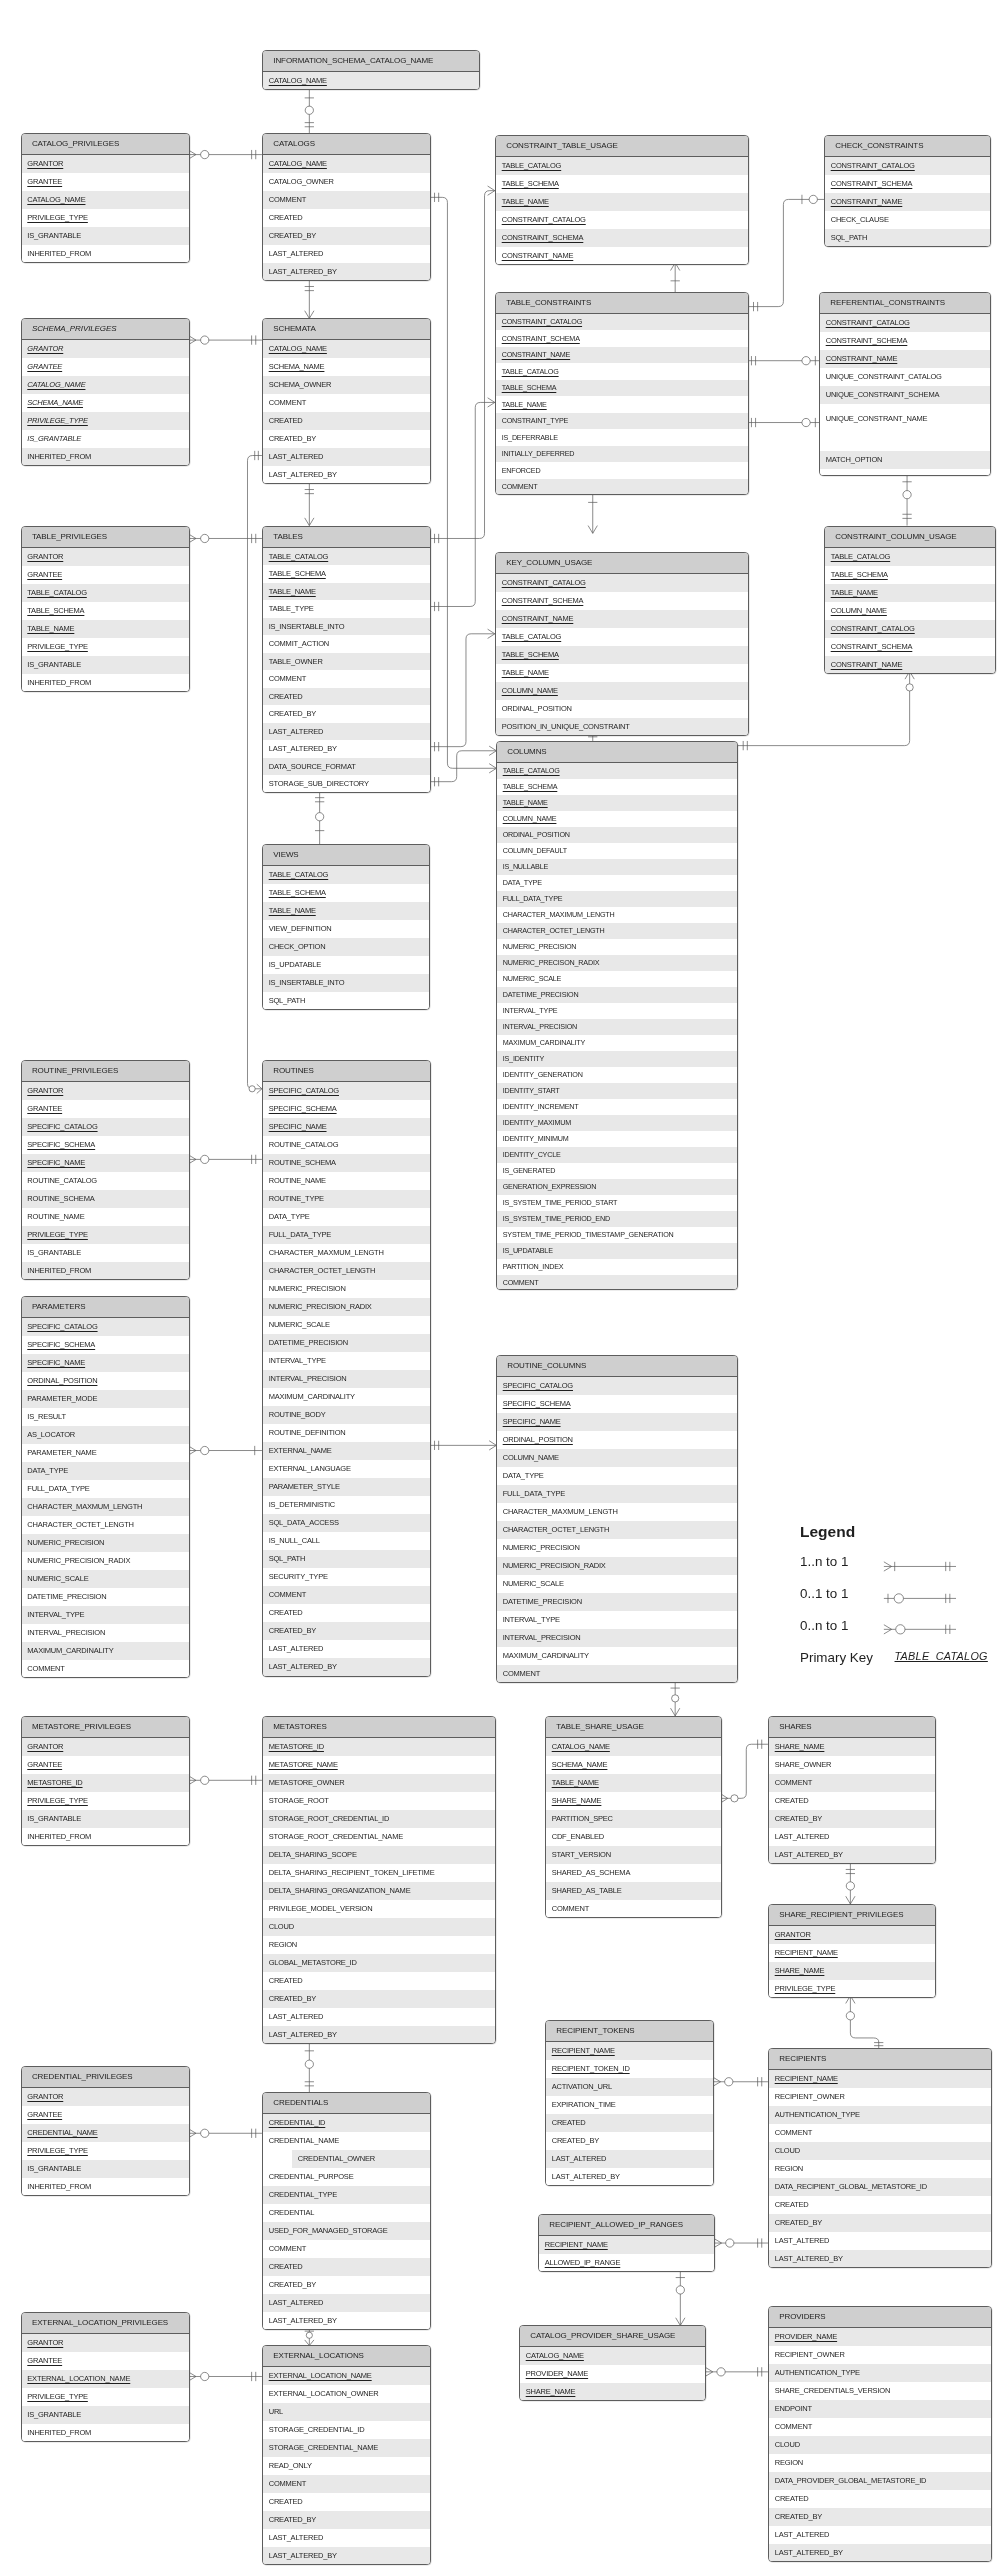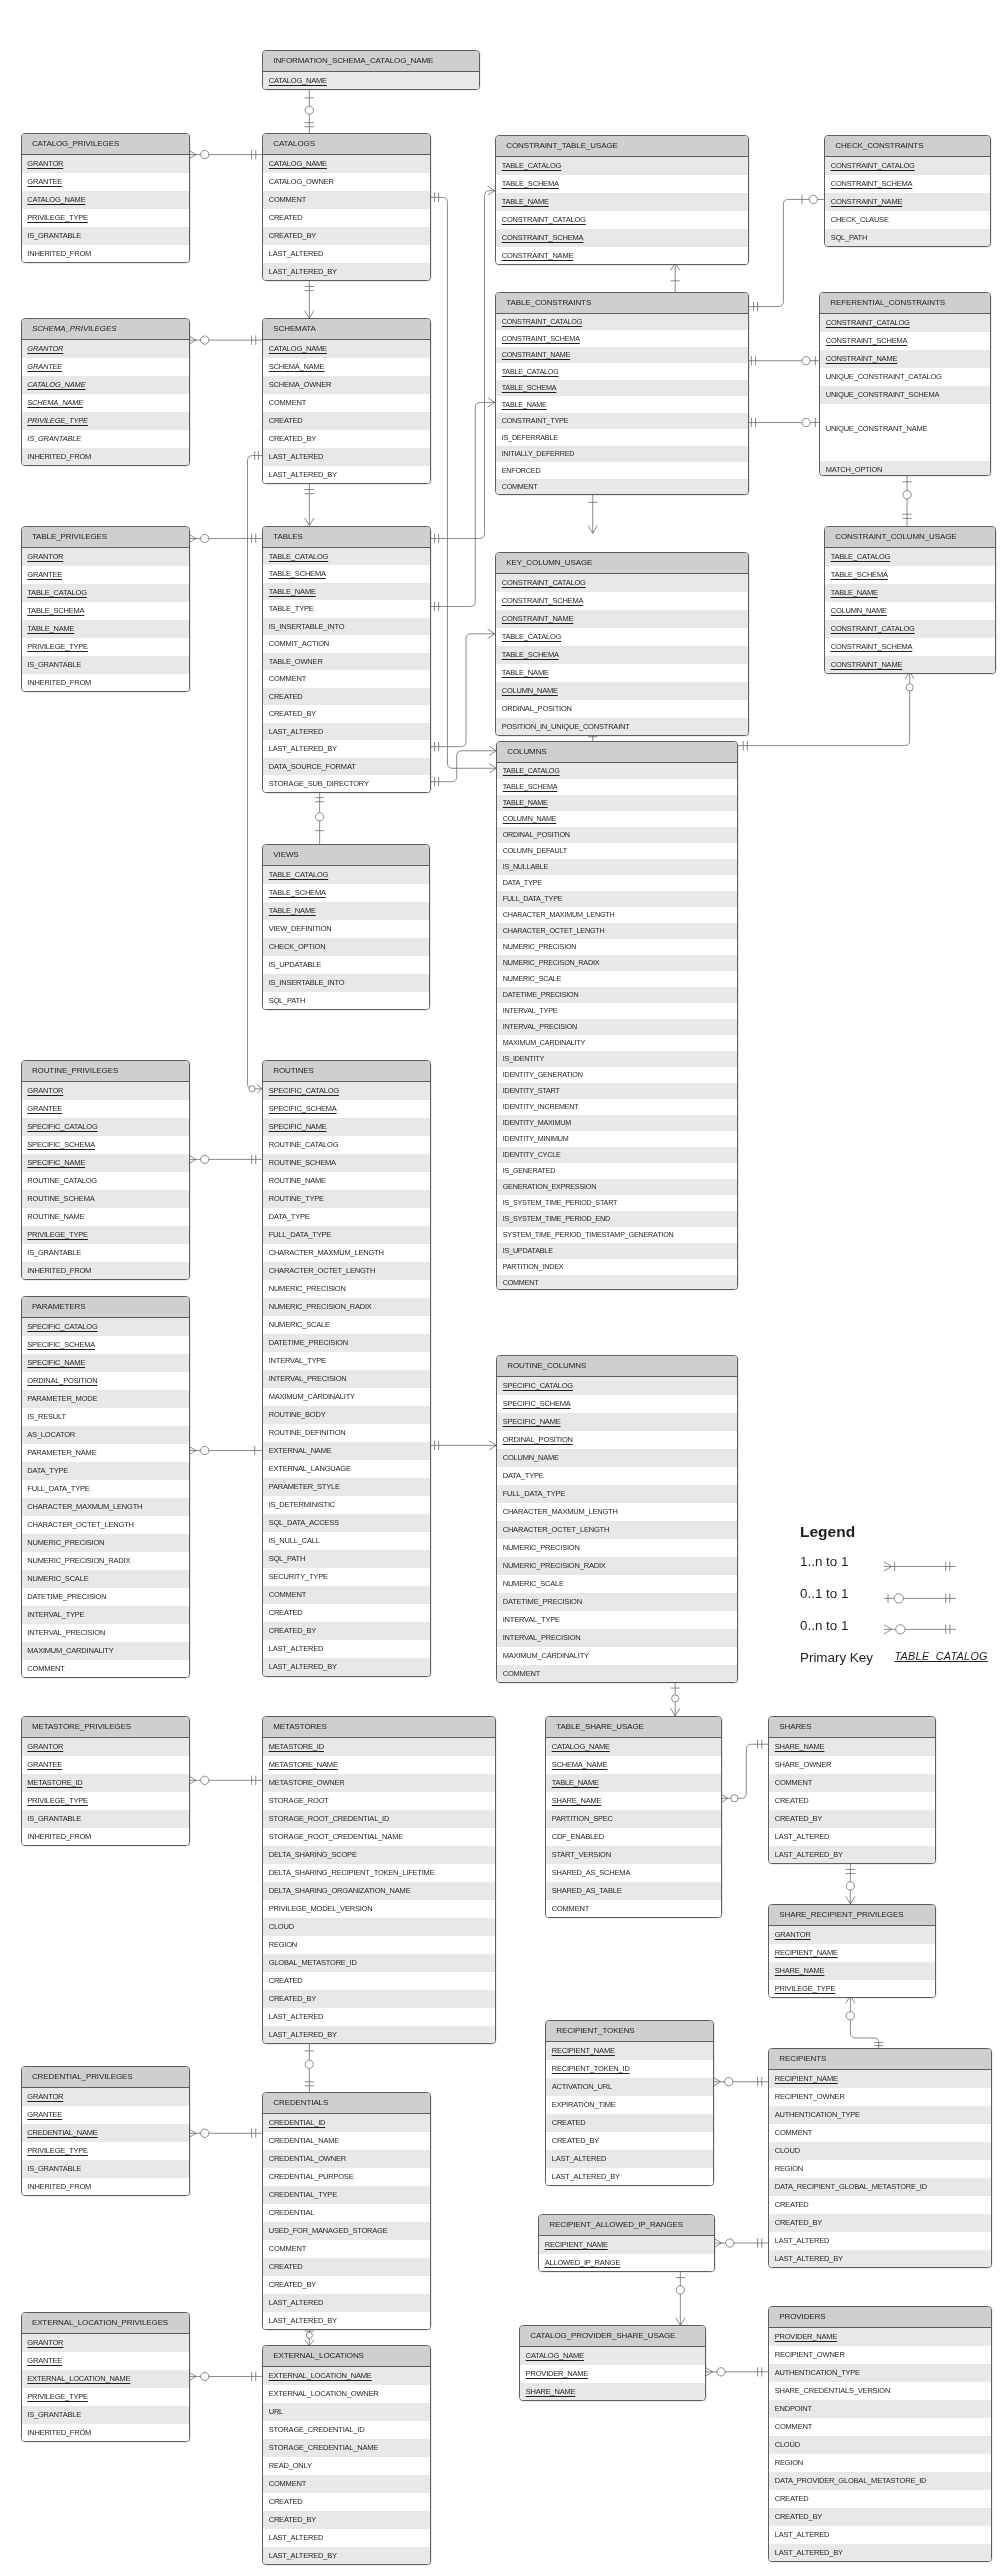--- a/index.html
+++ b/index.html
@@ -210,21 +210,21 @@
         <div class="erow" style="height: 16.5px;">ENFORCED</div>
         <div class="erow" style="height: 16.5px;">COMMENT</div>
       </div>
       <div class="entity" style="left: 819px; top: 292px; width: 170px; height: 182px;">
         <div class="etitle" style="height: 19.6px;">REFERENTIAL_CONSTRAINTS</div>
         <div class="erow pk" style="height: 18px;">CONSTRAINT_CATALOG</div>
         <div class="erow pk" style="height: 18px;">CONSTRAINT_SCHEMA</div>
         <div class="erow pk" style="height: 18px;">CONSTRAINT_NAME</div>
         <div class="erow" style="height: 18px;">UNIQUE_CONSTRAINT_CATALOG</div>
         <div class="erow" style="height: 18px;">UNIQUE_CONSTRAINT_SCHEMA</div>
-        <div class="erow" style="height: 30px; margin-top: 10px;">UNIQUE_CONSTRANT_NAME</div>
+        <div class="erow" style="height: 30px;">UNIQUE_CONSTRANT_NAME</div>
         <div class="erow" style="height: 18px; margin-top: 17px;">MATCH_OPTION</div>
         <div class="erow" style="height: 18px;">UPDATE_RULE</div>
         <div class="erow" style="height: 18px;">DELETE_RULE</div>
       </div>
       <div class="entity" style="left: 20.6px; top: 526px; width: 167px; height: 164px;">
         <div class="etitle" style="height: 19.6px;">TABLE_PRIVILEGES</div>
         <div class="erow pk" style="height: 18px;">GRANTOR</div>
         <div class="erow pk" style="height: 18px;">GRANTEE</div>
         <div class="erow pk" style="height: 18px;">TABLE_CATALOG</div>
         <div class="erow pk" style="height: 18px;">TABLE_SCHEMA</div>
@@ -507,21 +507,21 @@
         <div class="erow pk" style="height: 18px;">GRANTEE</div>
         <div class="erow pk" style="height: 18px;">CREDENTIAL_NAME</div>
         <div class="erow pk" style="height: 18px;">PRIVILEGE_TYPE</div>
         <div class="erow" style="height: 18px;">IS_GRANTABLE</div>
         <div class="erow" style="height: 18px;">INHERITED_FROM</div>
       </div>
       <div class="entity" style="left: 262px; top: 2092px; width: 167px; height: 236px;">
         <div class="etitle" style="height: 19.6px;">CREDENTIALS</div>
         <div class="erow pk" style="height: 18px;">CREDENTIAL_ID</div>
         <div class="erow" style="height: 18px;">CREDENTIAL_NAME</div>
-        <div class="erow" style="height: 18px;">CREDENTIAL_OWNER</div>
+        <div class="erow" style="height: 18px; margin-left: 29px;">CREDENTIAL_OWNER</div>
         <div class="erow" style="height: 18px;">CREDENTIAL_PURPOSE</div>
         <div class="erow" style="height: 18px;">CREDENTIAL_TYPE</div>
         <div class="erow" style="height: 18px;">CREDENTIAL</div>
         <div class="erow" style="height: 18px;">USED_FOR_MANAGED_STORAGE</div>
         <div class="erow" style="height: 18px;">COMMENT</div>
         <div class="erow" style="height: 18px;">CREATED</div>
         <div class="erow" style="height: 18px;">CREATED_BY</div>
         <div class="erow" style="height: 18px;">LAST_ALTERED</div>
         <div class="erow" style="height: 18px;">LAST_ALTERED_BY</div>
       </div>

